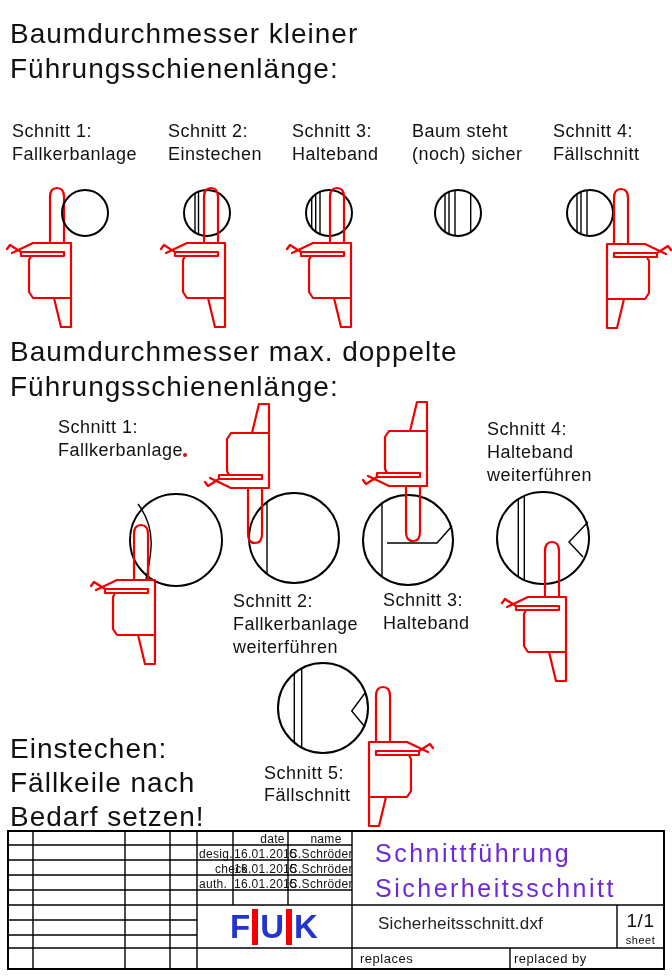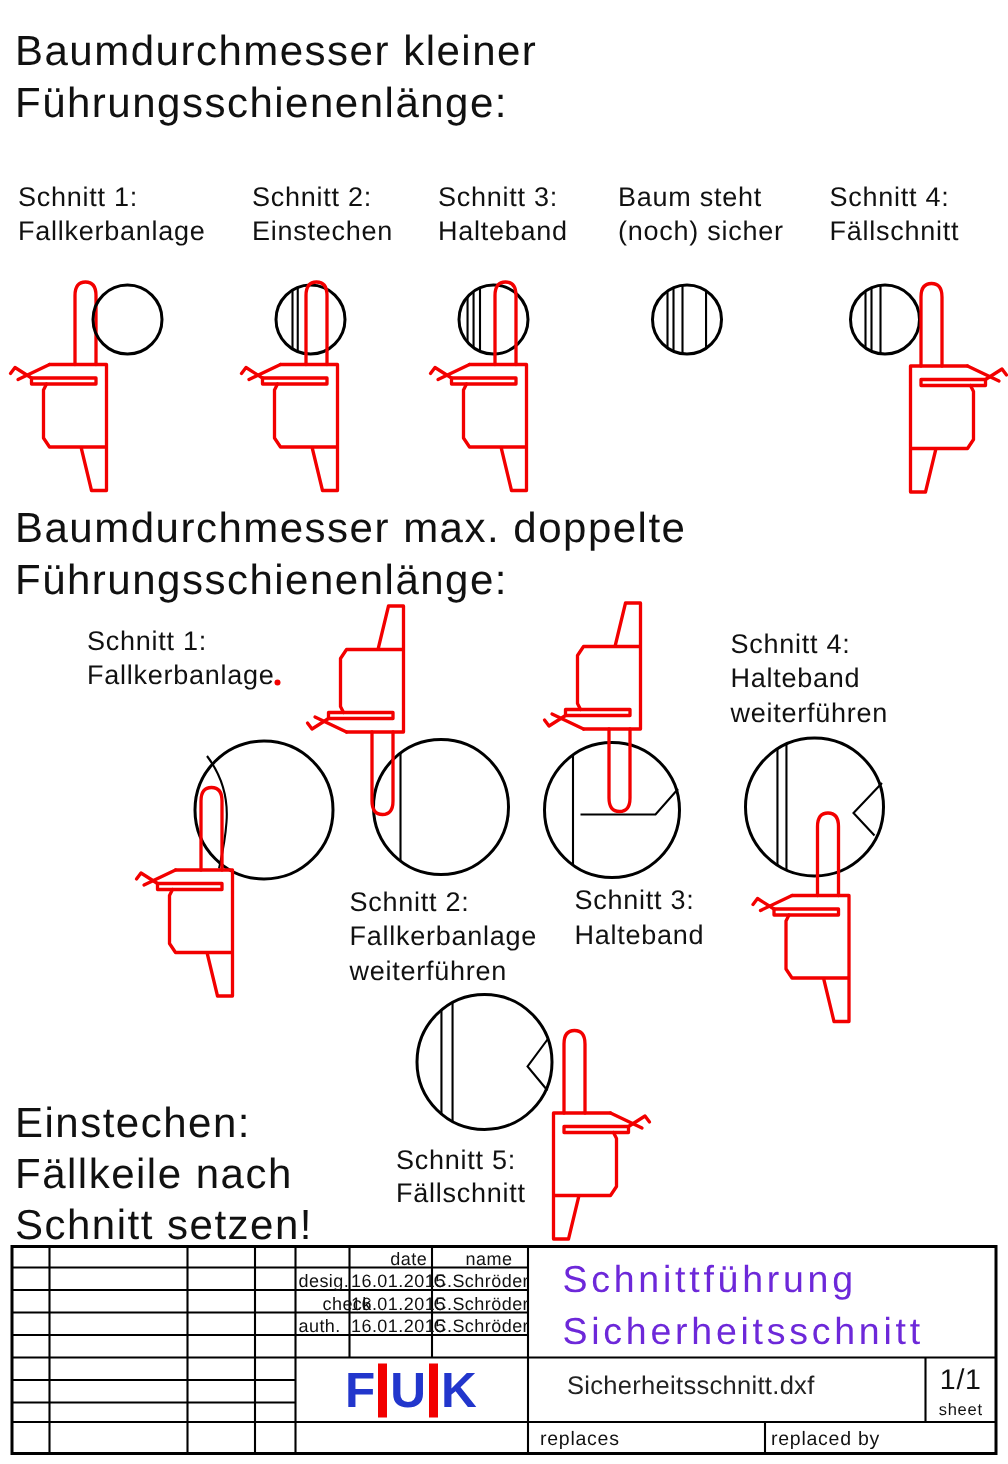--- a/index.html
+++ b/index.html
@@ -204,21 +204,21 @@
       <div>weiterführen</div>
   </div>
   <div class="txt lbl" style="left:264px;top:762px;line-height:22px;">
     <div>Schnitt 5:</div>
       <div>Fällschnitt</div>
   </div>
 
   <div class="txt note" style="left:10px;top:732px;">
     <div>Einstechen:</div>
     <div>Fällkeile nach</div>
-    <div>Schnitt setzen!</div>
+    <div>Bedarf setzen!</div>
   </div>
 
   <div class="txt tb-small center" style="left:233px;top:832px;width:55px;padding-left:12px;">date</div>
   <div class="txt tb-small center" style="left:288px;top:832px;width:76px;">name</div>
 
   <div class="txt tb-small" style="left:199px;top:847px;">desig.</div>
   <div class="txt tb-small" style="left:234px;top:847px;">16.01.2015</div>
   <div class="txt tb-small" style="left:289px;top:847px;">C.Schröder</div>
 
   <div class="txt tb-small" style="left:203px;top:862px;padding-left:12px;">check</div>

